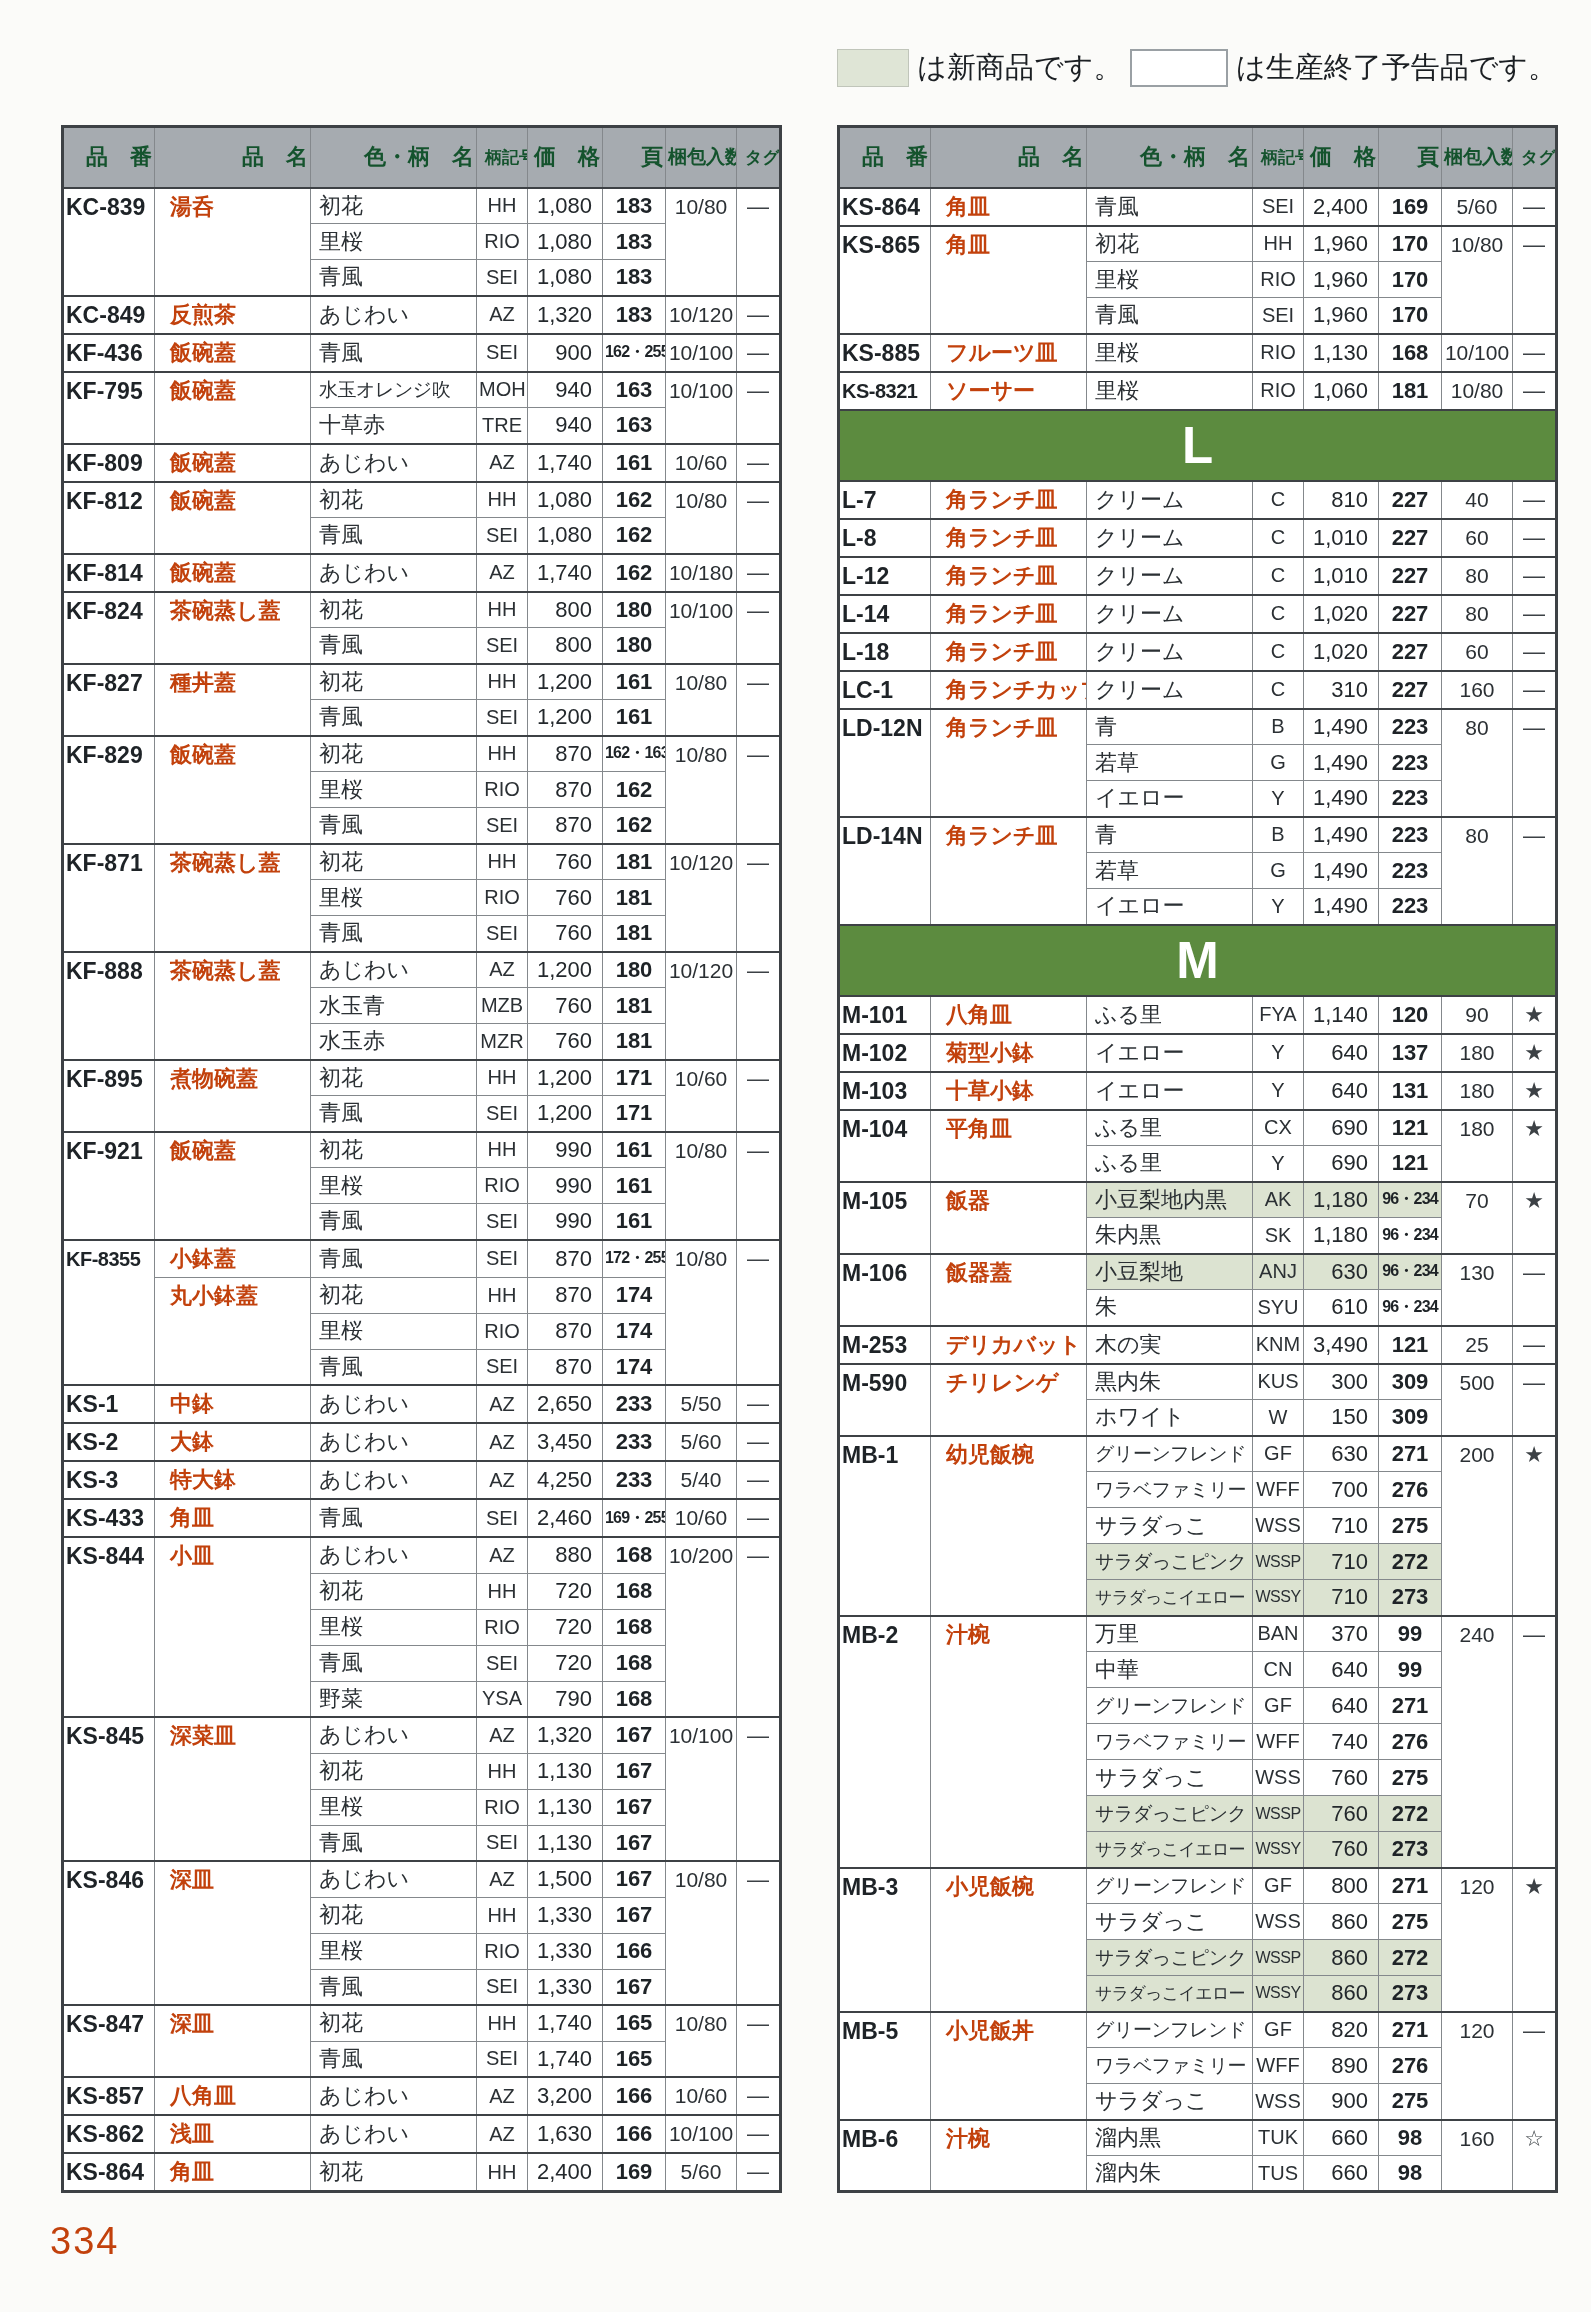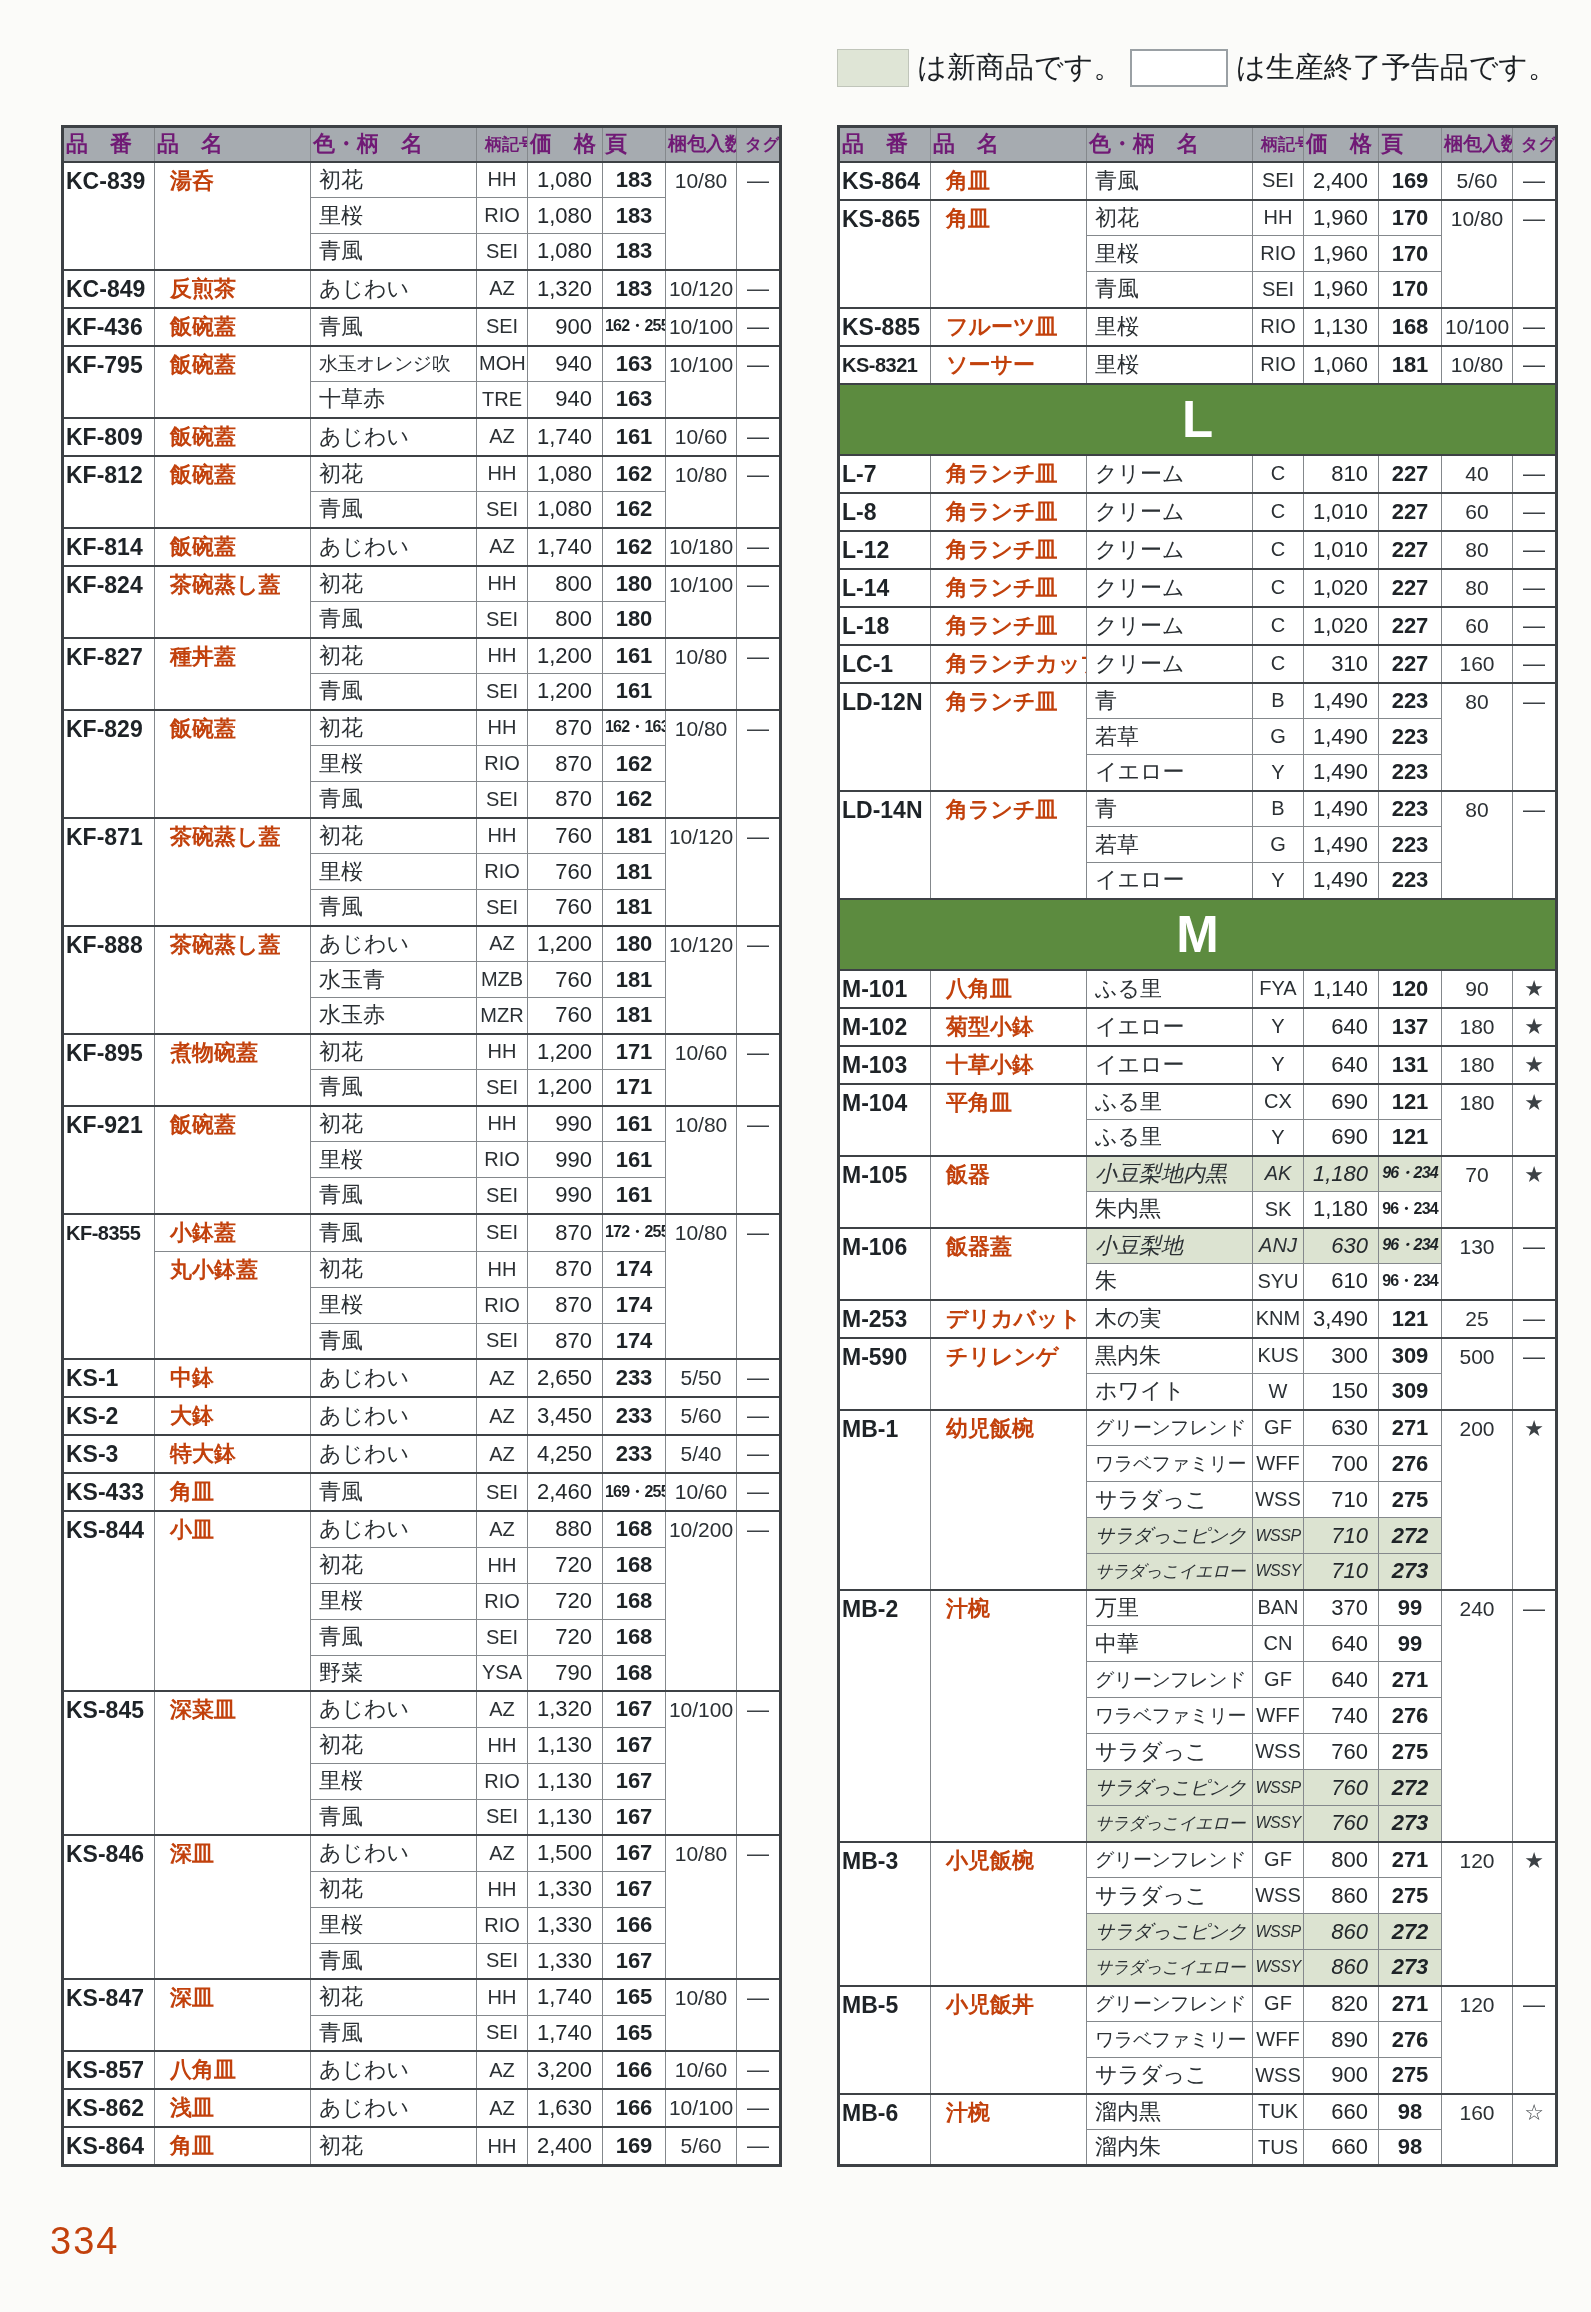--- a/index.html
+++ b/index.html
@@ -9,40 +9,40 @@
   .legend{position:absolute;left:837px;top:48px;width:720px;display:flex;justify-content:flex-start;
           align-items:center;gap:8px;font-size:29px;color:#1b1f23;white-space:nowrap;}
   .swatch-new{width:87px;height:38px;background:#dfe5d6;border:1px solid #c0c5ba;box-sizing:border-box;}
   .swatch-disc{width:117px;height:38px;background:#ffffff;border:2px solid #9aa0a4;box-sizing:border-box;}
   
   .tbl{position:absolute;top:125px;border-collapse:collapse;table-layout:fixed;width:720px;
        border:3px solid #3d4145;background:#fff;}
   .tbl-left{left:61px;}
   .tbl-right{left:837px;}
   .tbl th,.tbl td{border:1px solid #84888c;box-sizing:border-box;overflow:hidden;white-space:nowrap;}
-  .tbl thead th{background:#a6abb0;color:#701a75;font-weight:bold;height:35px;font-size:22px;
-                padding:0 2px;text-align:left;border-bottom:2px solid #3d4145;border-top:2px solid #3d4145;}
+  .tbl thead th{background:#a6abb0;color:#14532d;font-weight:bold;height:61px;font-size:22px;
+                padding:0 2px;text-align:right;border-bottom:2px solid #3d4145;border-top:2px solid #3d4145;}
   .tbl thead th.th-small{font-size:17px;padding-left:8px;}
   .tbl thead th.th-mid{font-size:19px;}
   .tbl td{height:36px;padding:0 8px;font-size:22px;}
   tr.group-start td{border-top:2px solid #3d4145;}
   td.code{font-weight:bold;font-size:23px;vertical-align:top;line-height:36px;padding-left:2px;color:#1e2327;}
   td.code.fit{font-size:20px;letter-spacing:-0.5px;}
   td.pname{font-weight:bold;font-size:22px;vertical-align:top;line-height:36px;color:#c2410c;padding-left:15px;}
   td.color{font-size:22px;color:#2b3034;}
   td.color.fit{font-size:19px;letter-spacing:-0.5px;}
   td.color.fit2{font-size:17px;letter-spacing:-0.7px;margin-left:12px;}
   td.sym{text-align:center;font-size:20px;padding:0 2px;color:#2b3034;}
   td.sym.fit{font-size:16px;letter-spacing:-0.5px;}
   td.price{text-align:right;padding-right:10px;font-size:22px;color:#23282c;}
   td.pg{text-align:center;font-weight:bold;font-size:22px;padding:0 2px;color:#1e2327;}
   td.pg.dual{font-size:16px;letter-spacing:-0.8px;}
   td.pack{text-align:center;vertical-align:top;line-height:36px;font-size:21px;padding:0 2px;color:#2b3034;margin-top:43px;}
   td.tag{text-align:center;vertical-align:top;line-height:36px;font-size:22px;padding:0 2px;color:#3c4145;}
-  td.hl{background:#dce3d1;font-style:italic;}
+  td.hl{background:#dce3d1;}
   td.band{background:#5c8b3f;color:#ffffff;text-align:center;height:69px;font-size:51px;
           font-weight:bold;border-top:2px solid #3d4145;border-bottom:2px solid #3d4145;line-height:69px;}
   
   .pageno{position:absolute;left:50px;top:2220px;font-size:38px;color:#c2410c;letter-spacing:2px;}
 </style>
 </head>
 <body>
 
 <div class="page">
 

